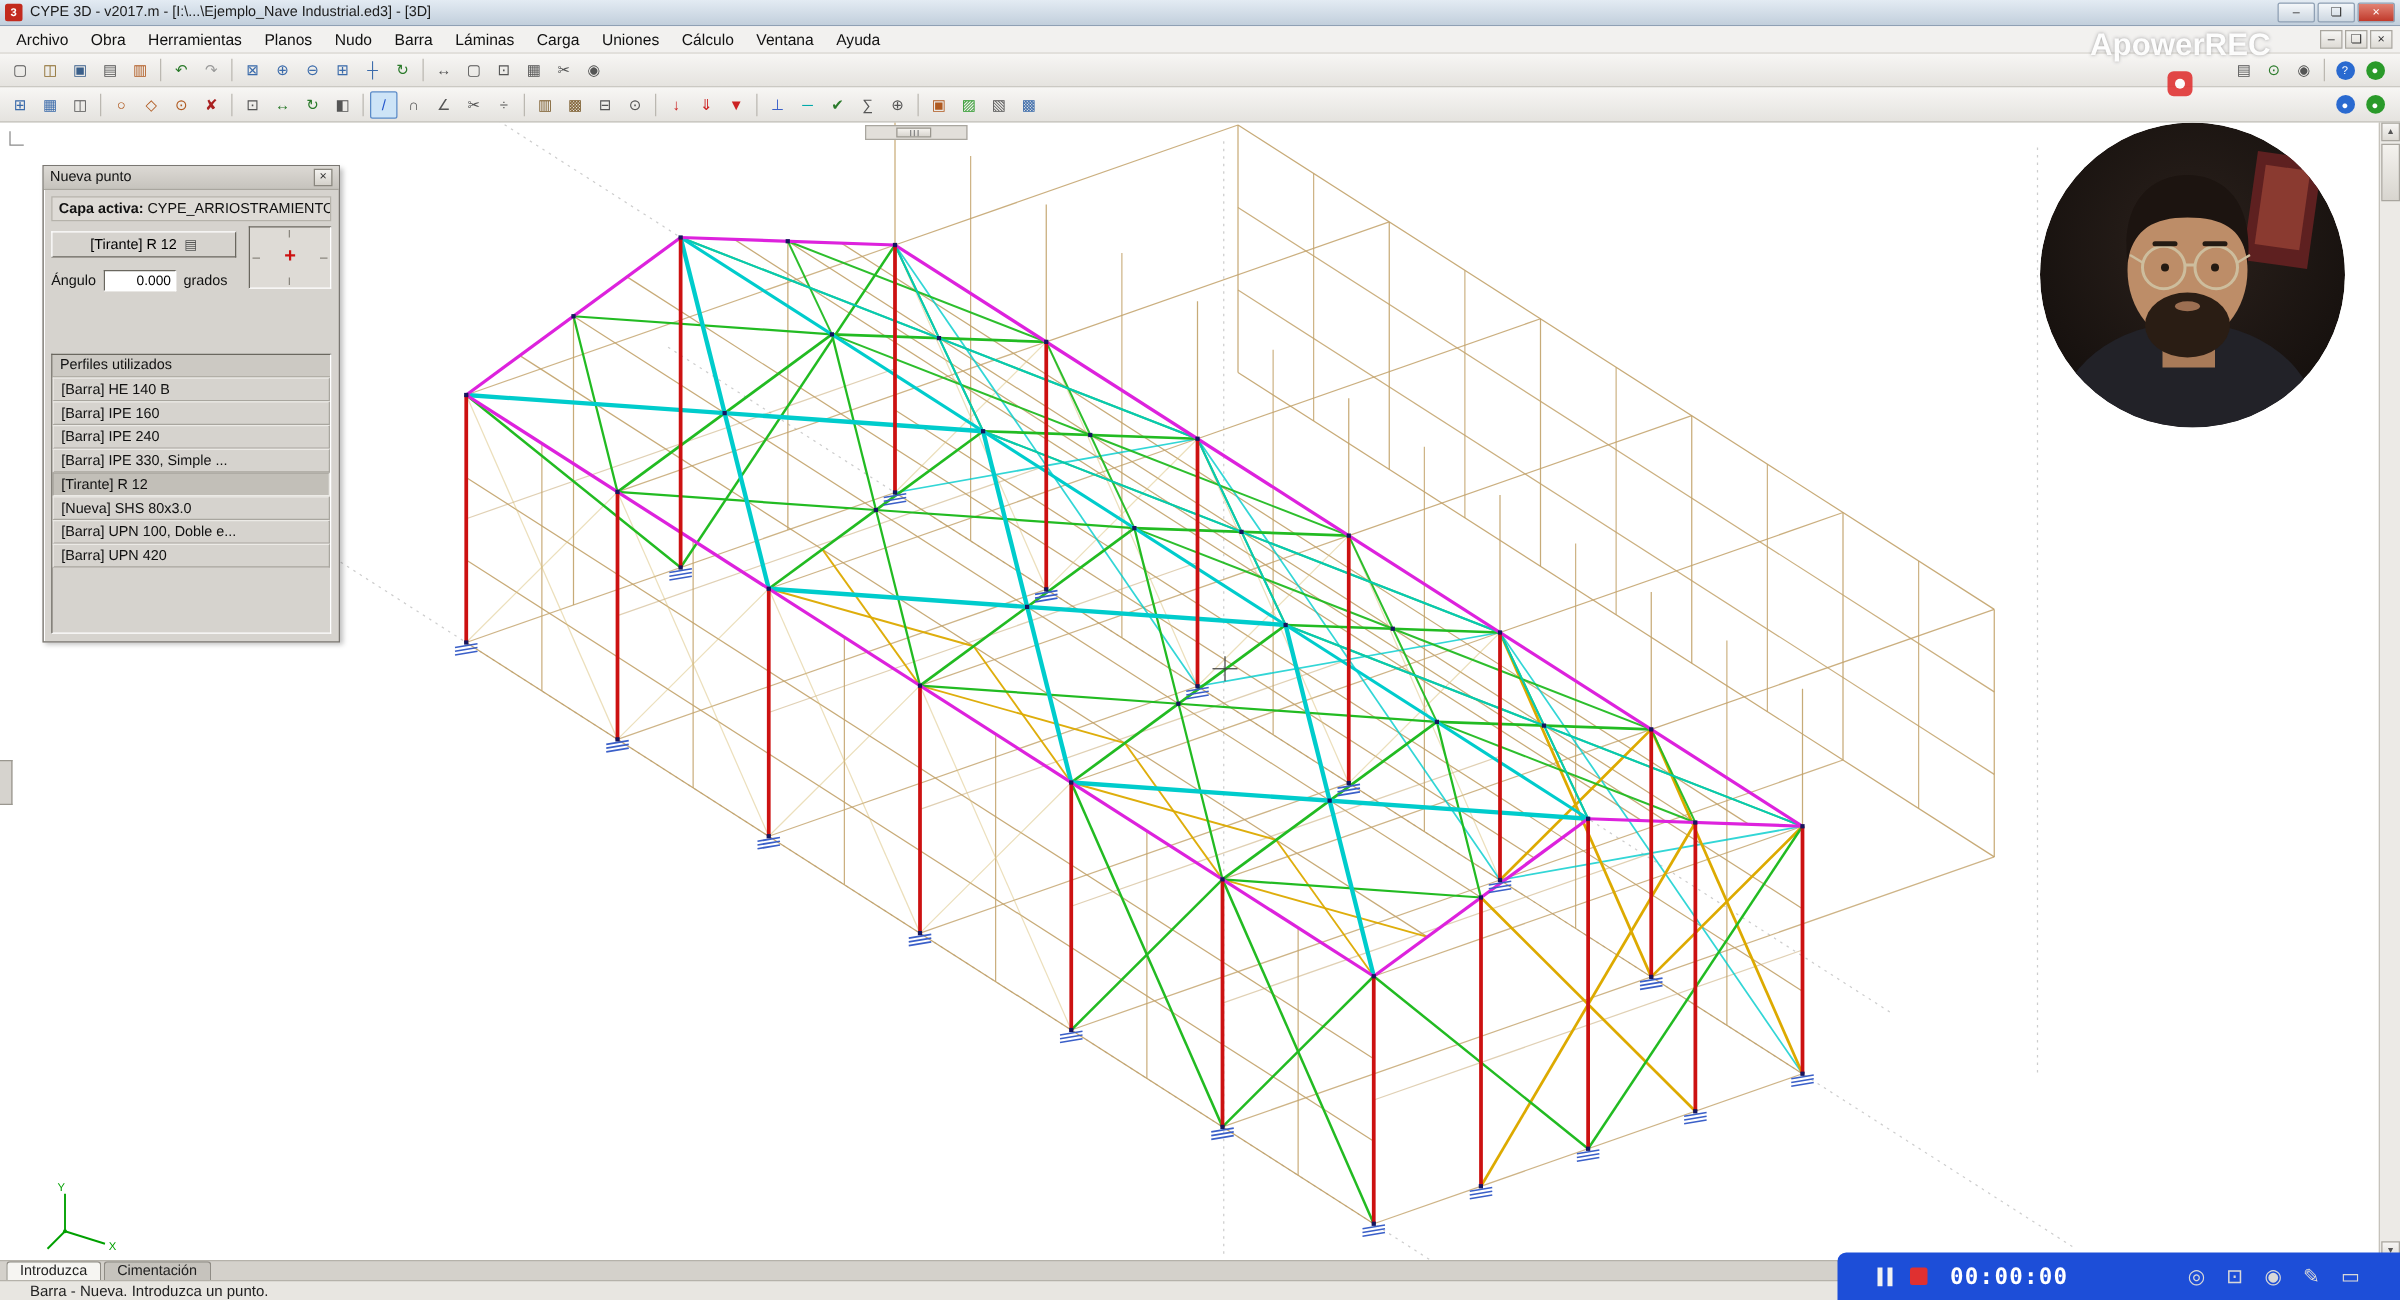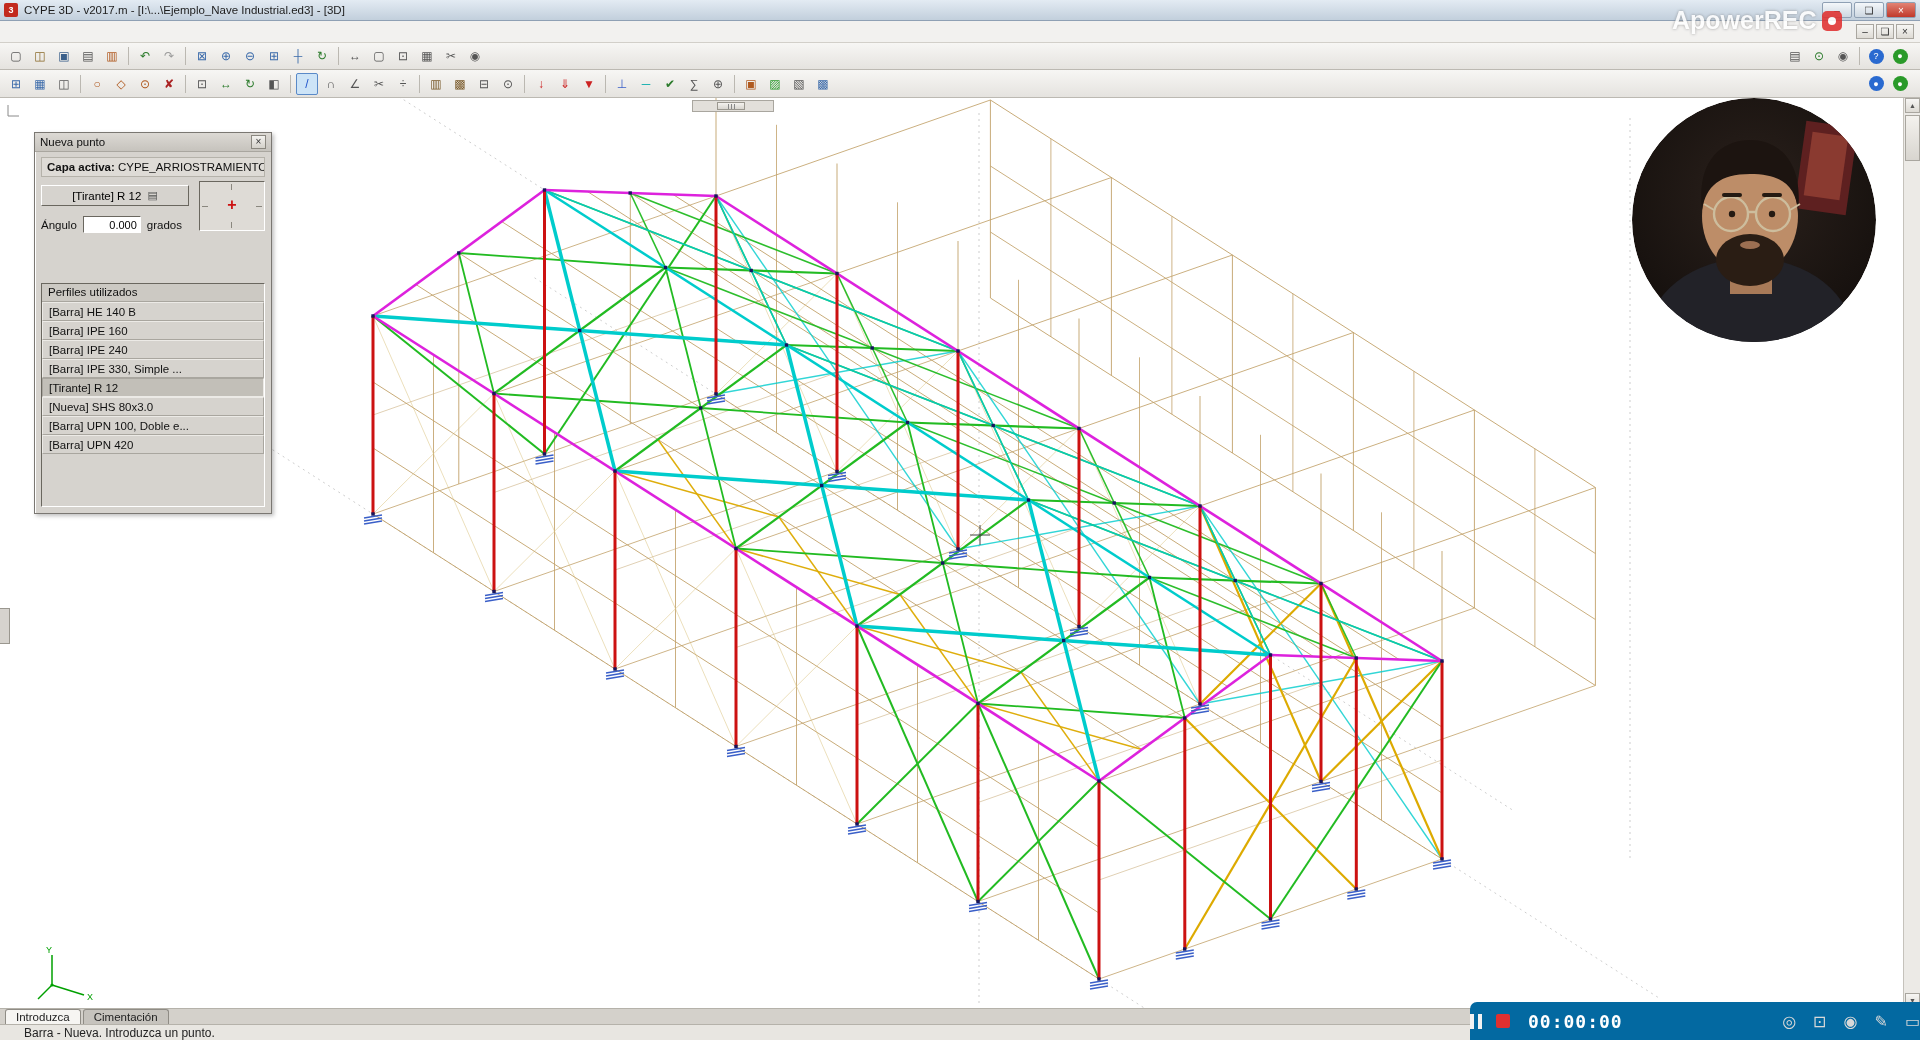--- a/index.html
+++ b/index.html
@@ -89,42 +89,42 @@
   .profile-row { height:19px; line-height:18px; padding:0 6px; border:1px solid;
     border-color:#eceae6 #a9a69f #a9a69f #eceae6; background:#d6d3ce; font-size:11.5px;
     white-space:nowrap; overflow:hidden; }
   .profile-row.sel { background:#c2bfb8; border-color:#a9a69f #eceae6 #eceae6 #a9a69f; }
 
   
   #webcam { position:absolute; left:1632px; top:0px; width:244px; height:244px; border-radius:50%;
     overflow:hidden; z-index:30; }
 
   
-  #watermark { position:absolute; left:1672px; top:6px; z-index:45; display:flex; align-items:center; gap:6px;
-    opacity:.88; pointer-events:none; }
+  #watermark { position:absolute; left:1672px; top:22px; z-index:45; display:flex; align-items:center; gap:6px;
+    opacity:.88; pointer-events:none;flex-direction:column; }
   #watermark span { font-size:25px; font-weight:bold; color:#fff; text-shadow:0 0 3px rgba(120,120,120,.8); }
   #wm-badge { width:20px; height:20px; background:#e03030; border-radius:5px; display:flex;
     align-items:center; justify-content:center; }
   #wm-badge i { width:8px; height:8px; background:#fff; border-radius:50%; display:block; }
 
   
   #axes { position:absolute; left:26px; top:845px; }
 
   
   #tabsbar { position:absolute; left:0; top:1008px; width:1920px; height:16px; background:#d4d1cb;
     border-top:1px solid #b5b2aa; display:flex; align-items:flex-end; padding-left:5px; z-index:40; }
   .tab { font-size:11.5px; height:15px; line-height:14px; padding:0 10px; border:1px solid #8f8c85;
     border-bottom:none; border-radius:3px 3px 0 0; background:#c6c3bd; color:#222; margin-right:2px; }
   .tab.active { background:#f6f5f2; }
   #statusbar { position:absolute; left:0; top:1024px; width:1920px; height:16px; background:#e8e6e1;
     border-top:1px solid #b5b2aa; font-size:12px; color:#222; padding:1px 24px; z-index:40; }
 
   
-  #recorder { position:absolute; right:0; top:1002px; width:450px; height:38px; background:#0369a1;
-    border-radius:7px 0 0 0; display:flex; align-items:center; padding:0 0; gap:14px; z-index:60; }
+  #recorder { position:absolute; right:0; top:1002px; width:450px; height:38px; background:#1d4ed8;
+    border-radius:7px 0 0 0; display:flex; align-items:center; padding:0 32px; gap:14px; z-index:60; }
   #rec-pause { display:flex; gap:4px; }
   #rec-pause i { display:block; width:4px; height:15px; background:#f2f2f2; }
   #rec-stop { width:14px; height:14px; background:#e03030; border-radius:2px; }
   #rec-time { color:#fff; font-size:18px; font-weight:bold; font-family:"DejaVu Sans Mono", monospace;
     letter-spacing:1px; margin-left:4px; }
   #rec-icons { margin-left:auto; display:flex; gap:17px; }
   .rec-ic { color:#d8d8d8; font-size:16px; }
 </style>
 </head>
 <body>
@@ -133,20 +133,34 @@
   <span id="app-icon">3</span>
   <span id="title-text">CYPE 3D - v2017.m - [I:\...\Ejemplo_Nave Industrial.ed3] - [3D]</span>
   <div id="win-controls">
     <span class="winbtn">–</span>
     <span class="winbtn">❏</span>
     <span class="winbtn close">×</span>
   </div>
 </div>
 
 <div id="menubar">
+  <div id="menu-items" style="display:flex;">
+      <span class="menu-item">Archivo</span>
+      <span class="menu-item">Obra</span>
+      <span class="menu-item">Herramientas</span>
+      <span class="menu-item">Planos</span>
+      <span class="menu-item">Nudo</span>
+      <span class="menu-item">Barra</span>
+      <span class="menu-item">Láminas</span>
+      <span class="menu-item">Carga</span>
+      <span class="menu-item">Uniones</span>
+      <span class="menu-item">Cálculo</span>
+      <span class="menu-item">Ventana</span>
+      <span class="menu-item">Ayuda</span>
+    </div>
   <div id="mdi-controls">
     <span class="mdibtn">–</span>
     <span class="mdibtn">❏</span>
     <span class="mdibtn">×</span>
   </div>
 </div>
 
 <div class="toolbar" id="toolbar1">
   <div id="toolbar1-left" style="display:flex;align-items:center;">
       <div class="tbtn">

